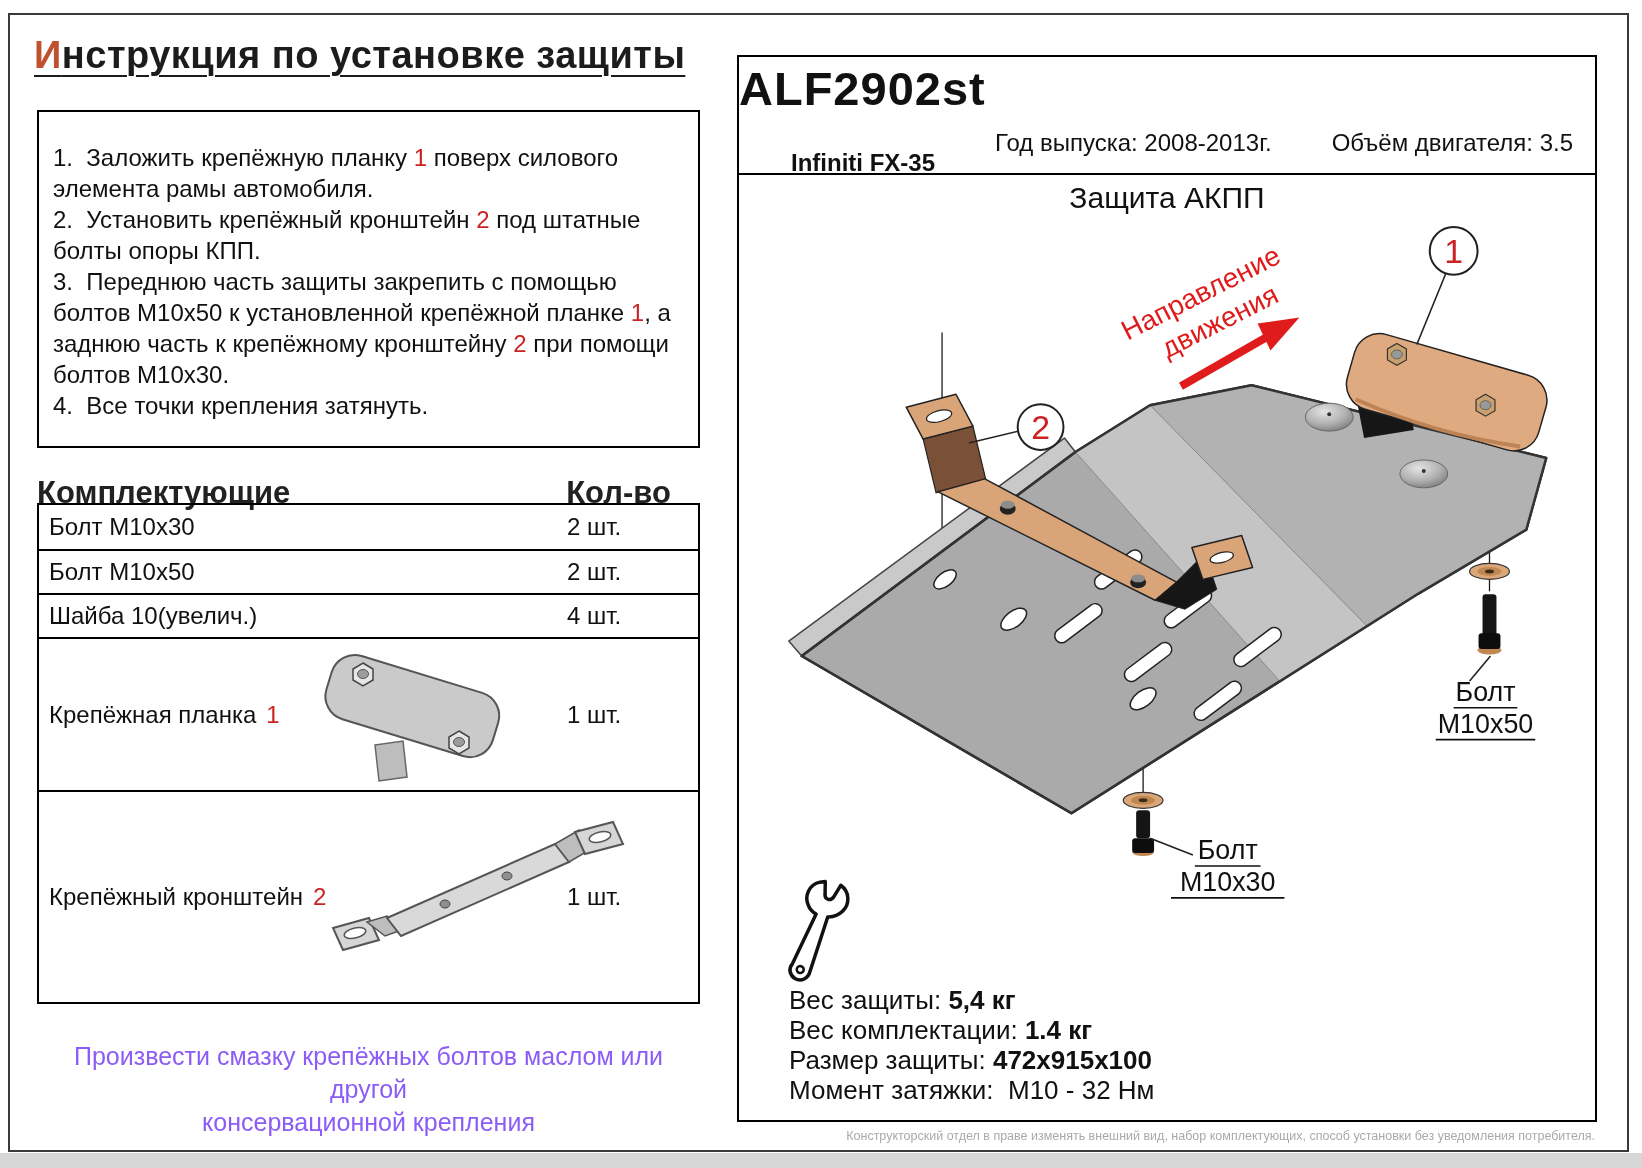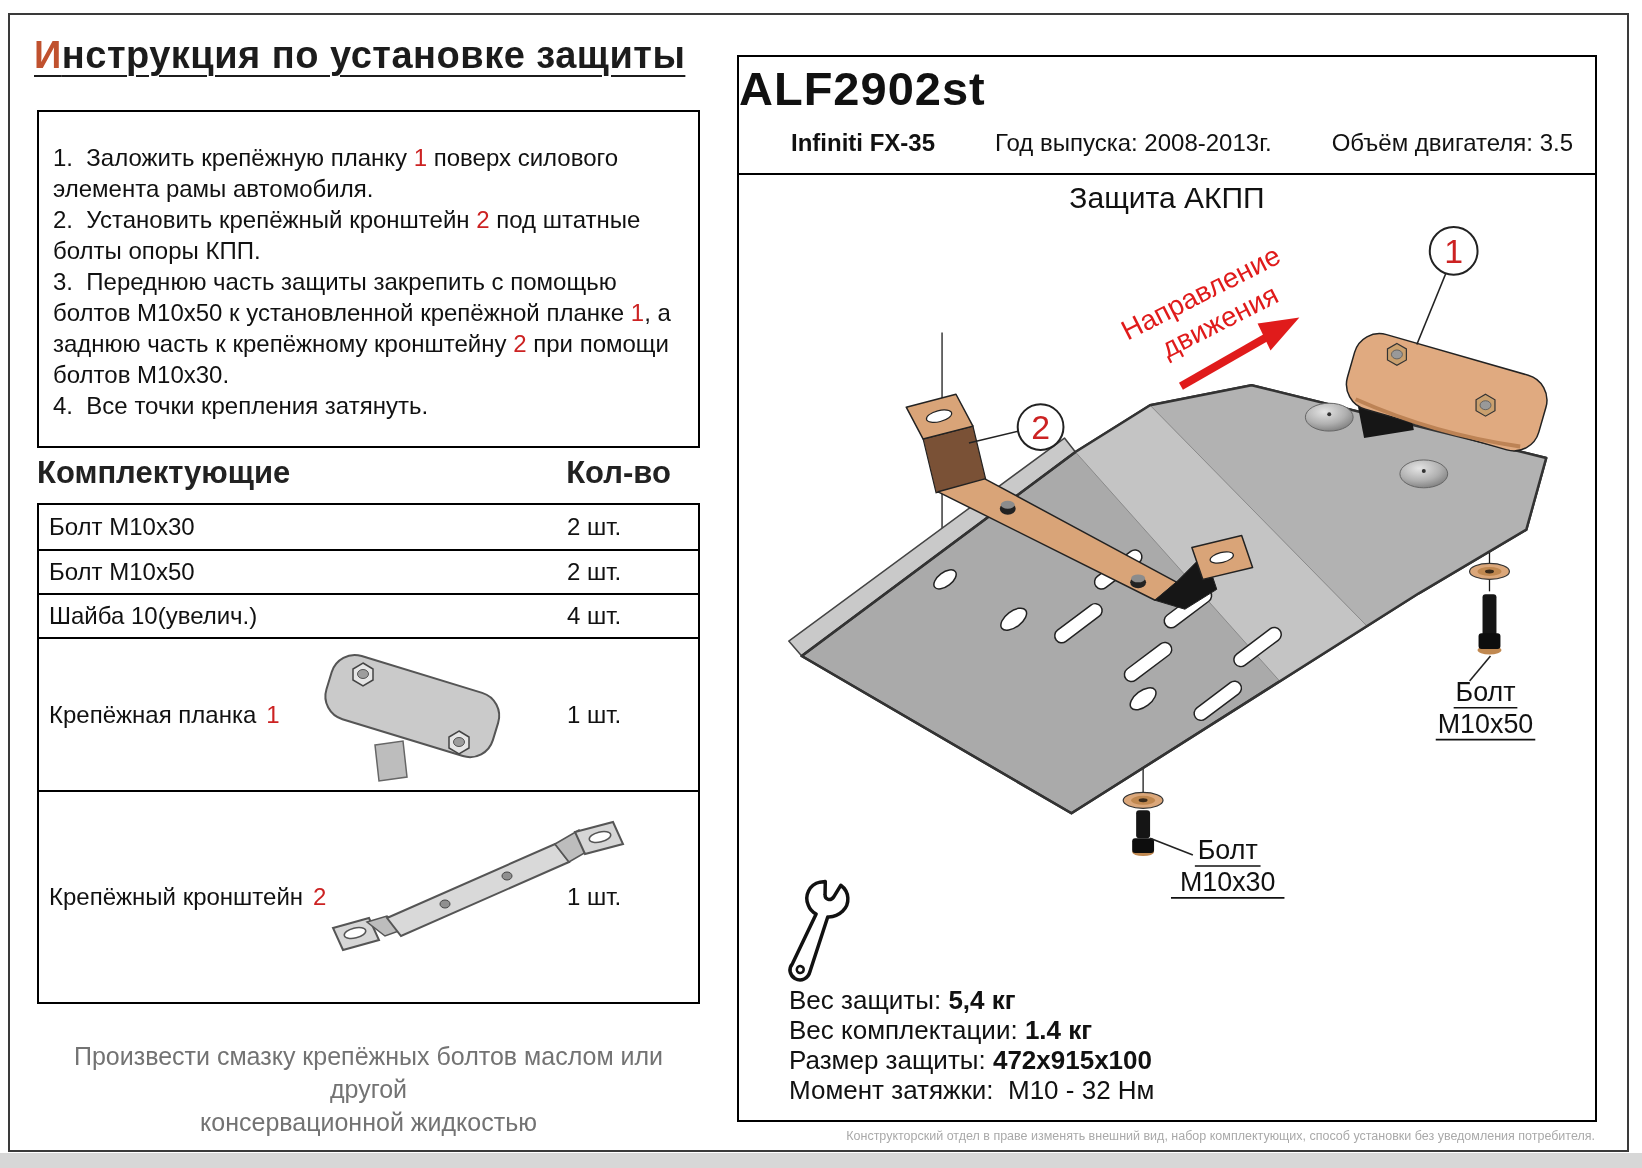--- a/index.html
+++ b/index.html
@@ -11,43 +11,43 @@
   
   .doc-title { position:absolute; left:34px; top:34px; font-size:38px; font-weight:bold; color:#1c1c1c;
                text-decoration:underline; text-underline-offset:7px; text-decoration-thickness:2px; letter-spacing:0.5px; }
   .doc-title::first-letter { color:#c0512e; }
 
   .instructions { position:absolute; left:37px; top:110px; width:663px; height:338px; border:2px solid #000;
                   padding:30px 14px 10px 14px; font-size:24px; line-height:31px; color:#111; }
   .rnum { color:#cc2222; }
   .ref-num { color:#cc2222; margin-left:10px; }
 
-  .parts-head { position:absolute; left:37px; top:455px; width:663px; height:46px;text-decoration:underline; }
+  .parts-head { position:absolute; left:37px; top:475px; width:663px; height:46px;text-decoration:underline; }
   .parts-head .ph-left { position:absolute; left:0; top:0; font-size:31px; font-weight:bold; color:#222; }
   .parts-head .ph-right { position:absolute; left:500px; top:0; width:163px; text-align:center; font-size:31px; font-weight:bold; color:#222; }
 
   .parts-table { position:absolute; left:37px; top:503px; width:663px; border:2px solid #000; }
   .prow { position:relative; border-top:2px solid #000; font-size:24px; color:#111; display:flex; align-items:center; }
   .prow:first-child { border-top:none; }
   .prow .pname { padding-left:10px; }
   .prow .pqty { position:absolute; left:528px; top:50%; transform:translateY(-50%); }
   .r-small { height:44px; }
   .r-plank { height:153px; }
   .r-bracket { height:212px; }
   .thumb { position:absolute; }
 
   .warning { position:absolute; left:37px; top:1040px; width:663px; text-align:center;
-             font-size:25px; line-height:33px; color:#737373; }
+             font-size:25px; line-height:33px; color:#8b5cf6; }
 
   
   .right-box { position:absolute; left:737px; top:55px; width:860px; height:1067px; border:2px solid #000; background:#fff; }
   .rb-header { position:absolute; left:0; top:0; width:856px; height:118px; border-bottom:2px solid #000; }
   .alf-code { position:absolute; left:0; top:4px; width:100%; text-align:left; font-size:47px; font-weight:bold; color:#111; letter-spacing:1px; }
   .meta-row { position:absolute; left:0; top:72px; width:100%; padding:0 22px 0 52px; display:flex; justify-content:space-between; font-size:24px; color:#111; }
-  .meta-model { font-weight:bold; }
+  .meta-model { font-weight:bold;margin-top:20px; }
   .diagram-title { position:absolute; left:0; top:124px; width:100%; text-align:center; font-size:30px; color:#111; }
   .diagram-svg { position:absolute; left:0; top:145px; }
 
   .specs { position:absolute; left:50px; top:928px; font-size:26px; color:#111; line-height:30px; }
   .specs .sv-b { font-weight:bold; }
 
   .footer-note { position:absolute; left:737px; top:1129px; width:858px; text-align:right; font-size:12.5px; color:#a9a9a9; }
 </style>
 </head>
 <body>
@@ -115,21 +115,21 @@
         <polygon points="238,44 262,30 276,48 252,62" fill="#bdbdbd" stroke="#555" stroke-width="1.5"></polygon>
         <polygon points="258,32 296,22 306,44 268,54" fill="#d6d6d6" stroke="#555" stroke-width="2"></polygon>
         <ellipse cx="283" cy="37" rx="11" ry="5" transform="rotate(-14 283 37)" fill="#fff" stroke="#555" stroke-width="1.5"></ellipse>
       </svg>
       <span class="pqty">1 шт.</span>
     </div>
   </div>
 
   <div class="warning">
     <div>Произвести смазку крепёжных болтов маслом или другой</div>
-    <div>консервационной жидкостью</div>
+    <div>консервационной крепления</div>
   </div>
 
   <div class="right-box">
     <div class="rb-header">
       <div class="alf-code">ALF2902st</div>
       <div class="meta-row">
         <span class="meta-model">Infiniti FX-35</span>
         <span>Год выпуска: 2008-2013г.</span>
         <span>Объём двигателя: 3.5</span>
       </div>

